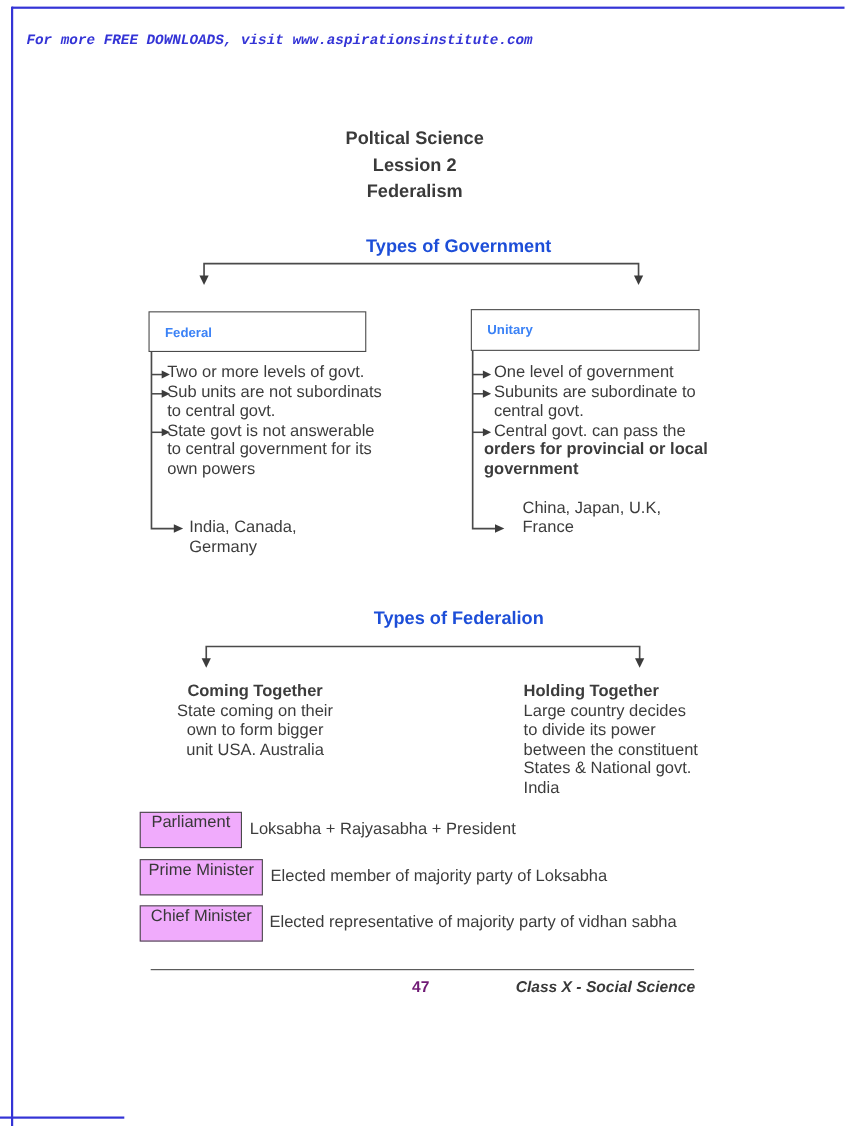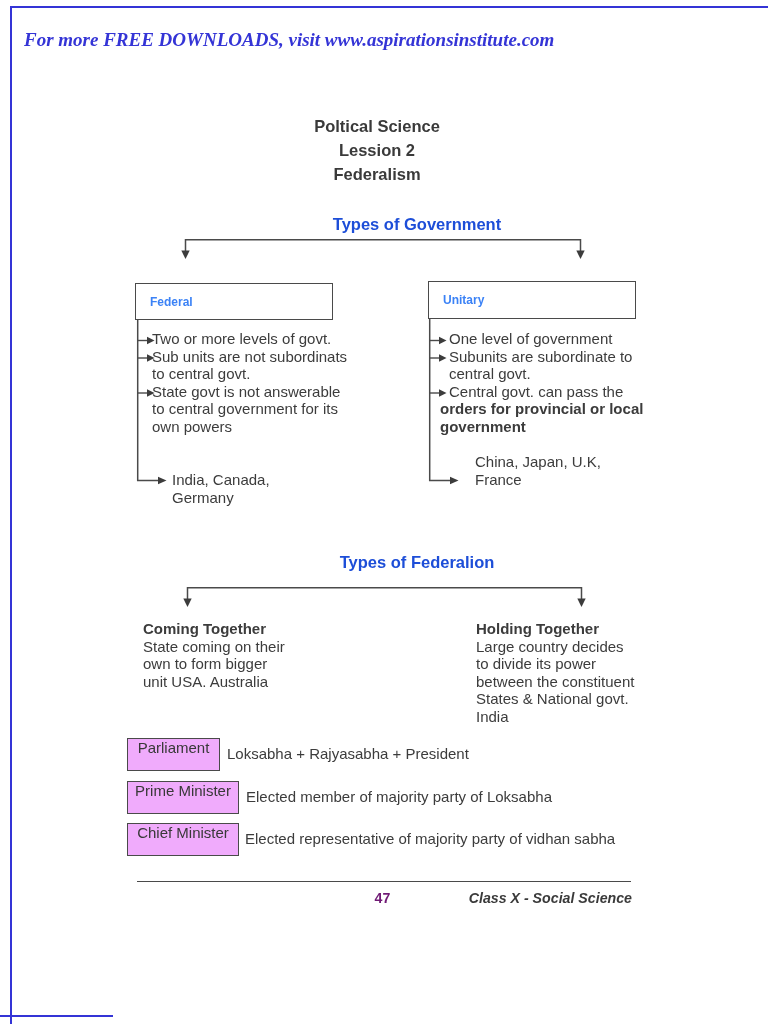--- a/index.html
+++ b/index.html
@@ -9,22 +9,22 @@
   }
   .abs{position:absolute;}
   
   .frame{background:#3434d6;}
   .frame-top{left:11px;top:6px;width:757px;height:2px;}
   .frame-left{left:10px;top:6px;width:2px;height:1018px;}
   .frame-bottom{left:0px;top:1015px;width:113px;height:2px;}
   
   .header-note{
     left:24px;top:29px;width:600px;
-    font-family:Liberation Serif, serif;
-    font-weight:bold;font-style:italic;font-size:19px;color:#3434d6;
+    font-family:Liberation Mono, monospace;
+    font-weight:bold;font-style:italic;font-size:13px;color:#3434d6;
   }
   
   .center-wrap{left:0;width:754px;text-align:center;}
   .title-block{top:114px;font-size:16.5px;font-weight:bold;line-height:24px;color:#3a3a3a;}
   .section-heading{font-size:16.5px;font-weight:bold;color:#1d4ed8;padding-left:40px;}
   .h-gov{top:215px;}
   .h-fed{top:553px;}
   
   svg.overlay{position:absolute;left:0;top:0;}
   
@@ -36,21 +36,21 @@
   .blist{font-size:15px;line-height:17.5px;white-space:nowrap;}
   .list-federal{left:152px;top:330px;}
   .list-unitary{left:449px;top:330px;}
   .outdent{margin-left:-9px;font-weight:bold;}
   
   .example{font-size:15px;line-height:17.5px;}
   .ex-federal{left:172px;top:471px;}
   .ex-unitary{left:475px;top:453px;}
   
   .tf-block{font-size:15px;line-height:17.5px;white-space:nowrap;}
-  .tf-coming{left:143px;top:620px;}
+  .tf-coming{left:161px;top:620px;text-align:center;}
   .tf-holding{left:476px;top:620px;}
   .tf-block .bold{font-weight:bold;}
   
   .def-box{border:1.6px solid #4a4a4a;display:flex;align-items:flex-start;justify-content:center;
     font-size:15px;color:#383838;background:#f0abfc;}
   .def-box-1{left:127px;top:738px;width:91px;height:31px;}
   .def-box-2{left:127px;top:781px;width:110px;height:31px;}
   .def-box-3{left:127px;top:823px;width:110px;height:31px;}
   .def-desc{font-size:15px;line-height:31px;white-space:nowrap;}
   .def-desc-1{left:227px;top:738px;}

